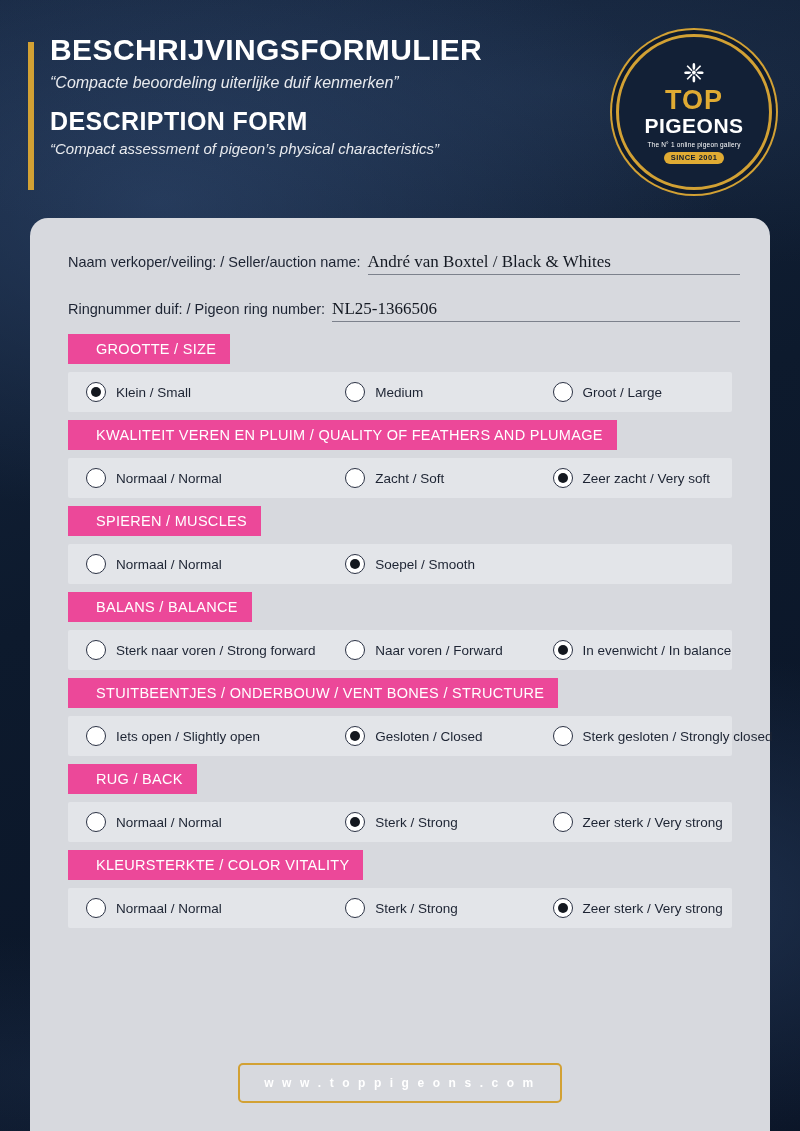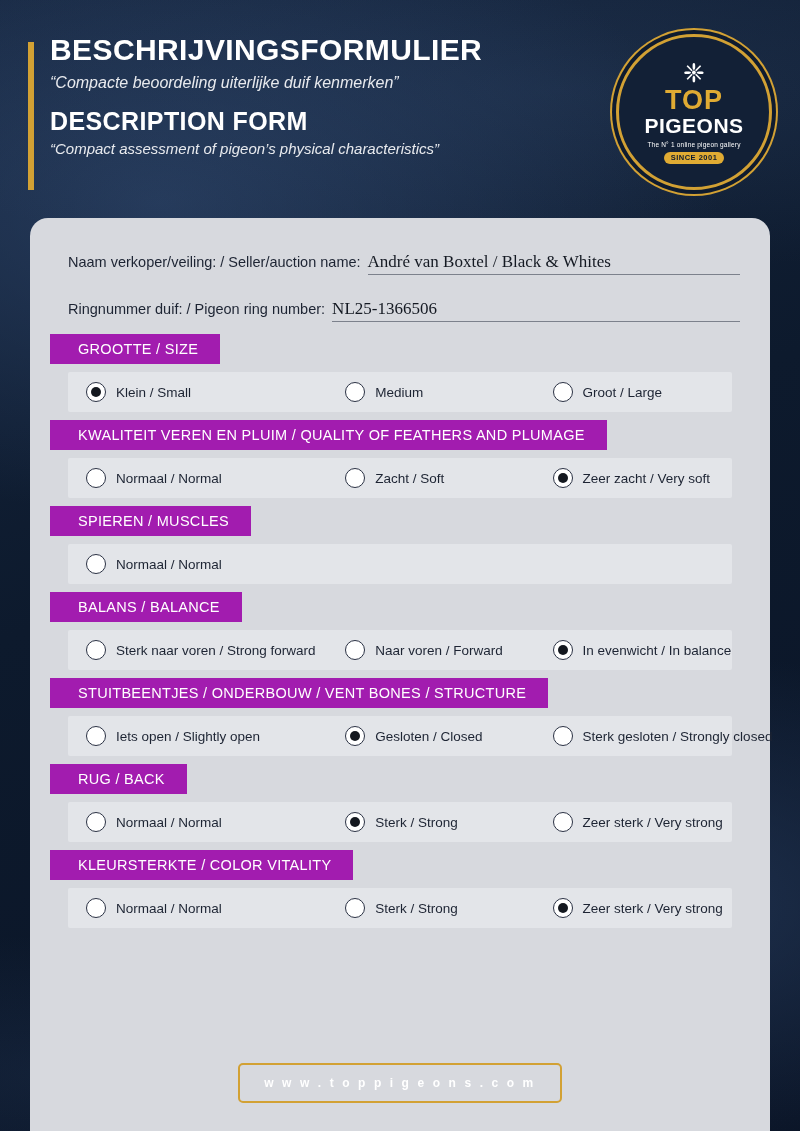--- a/index.html
+++ b/index.html
@@ -170,26 +170,26 @@
     color: #141922;
     padding-bottom: 2px;
     font-family: "Liberation Serif", serif;
   }
   .field-row.second { margin-top: 24px; }
 
   
   .section { margin-top: 8px; }
   .section-header {
     display: inline-block;
-    background: #a21caf;
+    background: #ec4899;
     color: #ffffff;
     font-size: 14.5px;
     letter-spacing: 0.3px;
-    padding: 7px 22px 7px 28px;
-    margin-left: 0;
+    padding: 7px 14px 7px 28px;
+    margin-left: 18px;
   }
   .options-row {
     display: flex;
     background: #e3e5e9;
     margin: 8px 18px 0 18px;
     padding: 10px 8px;
     align-items: center;
     border-radius: 2px;
   }
   .option {
@@ -320,20 +320,24 @@
       </div>
     </div>
 
     <div class="section">
       <div class="section-header">SPIEREN / MUSCLES</div>
       <div class="options-row">
         <div class="option c1">
           <span class="radio"></span>
           <span class="option-label">Normaal / Normal</span>
         </div>
+        <div class="option c2">
+          <span class="radio checked"></span>
+          <span class="option-label">Soepel / Smooth</span>
+        </div>
       </div>
     </div>
 
     <div class="section">
       <div class="section-header">BALANS / BALANCE</div>
       <div class="options-row">
         <div class="option c1">
           <span class="radio"></span>
           <span class="option-label">Sterk naar voren / Strong forward</span>
         </div>

